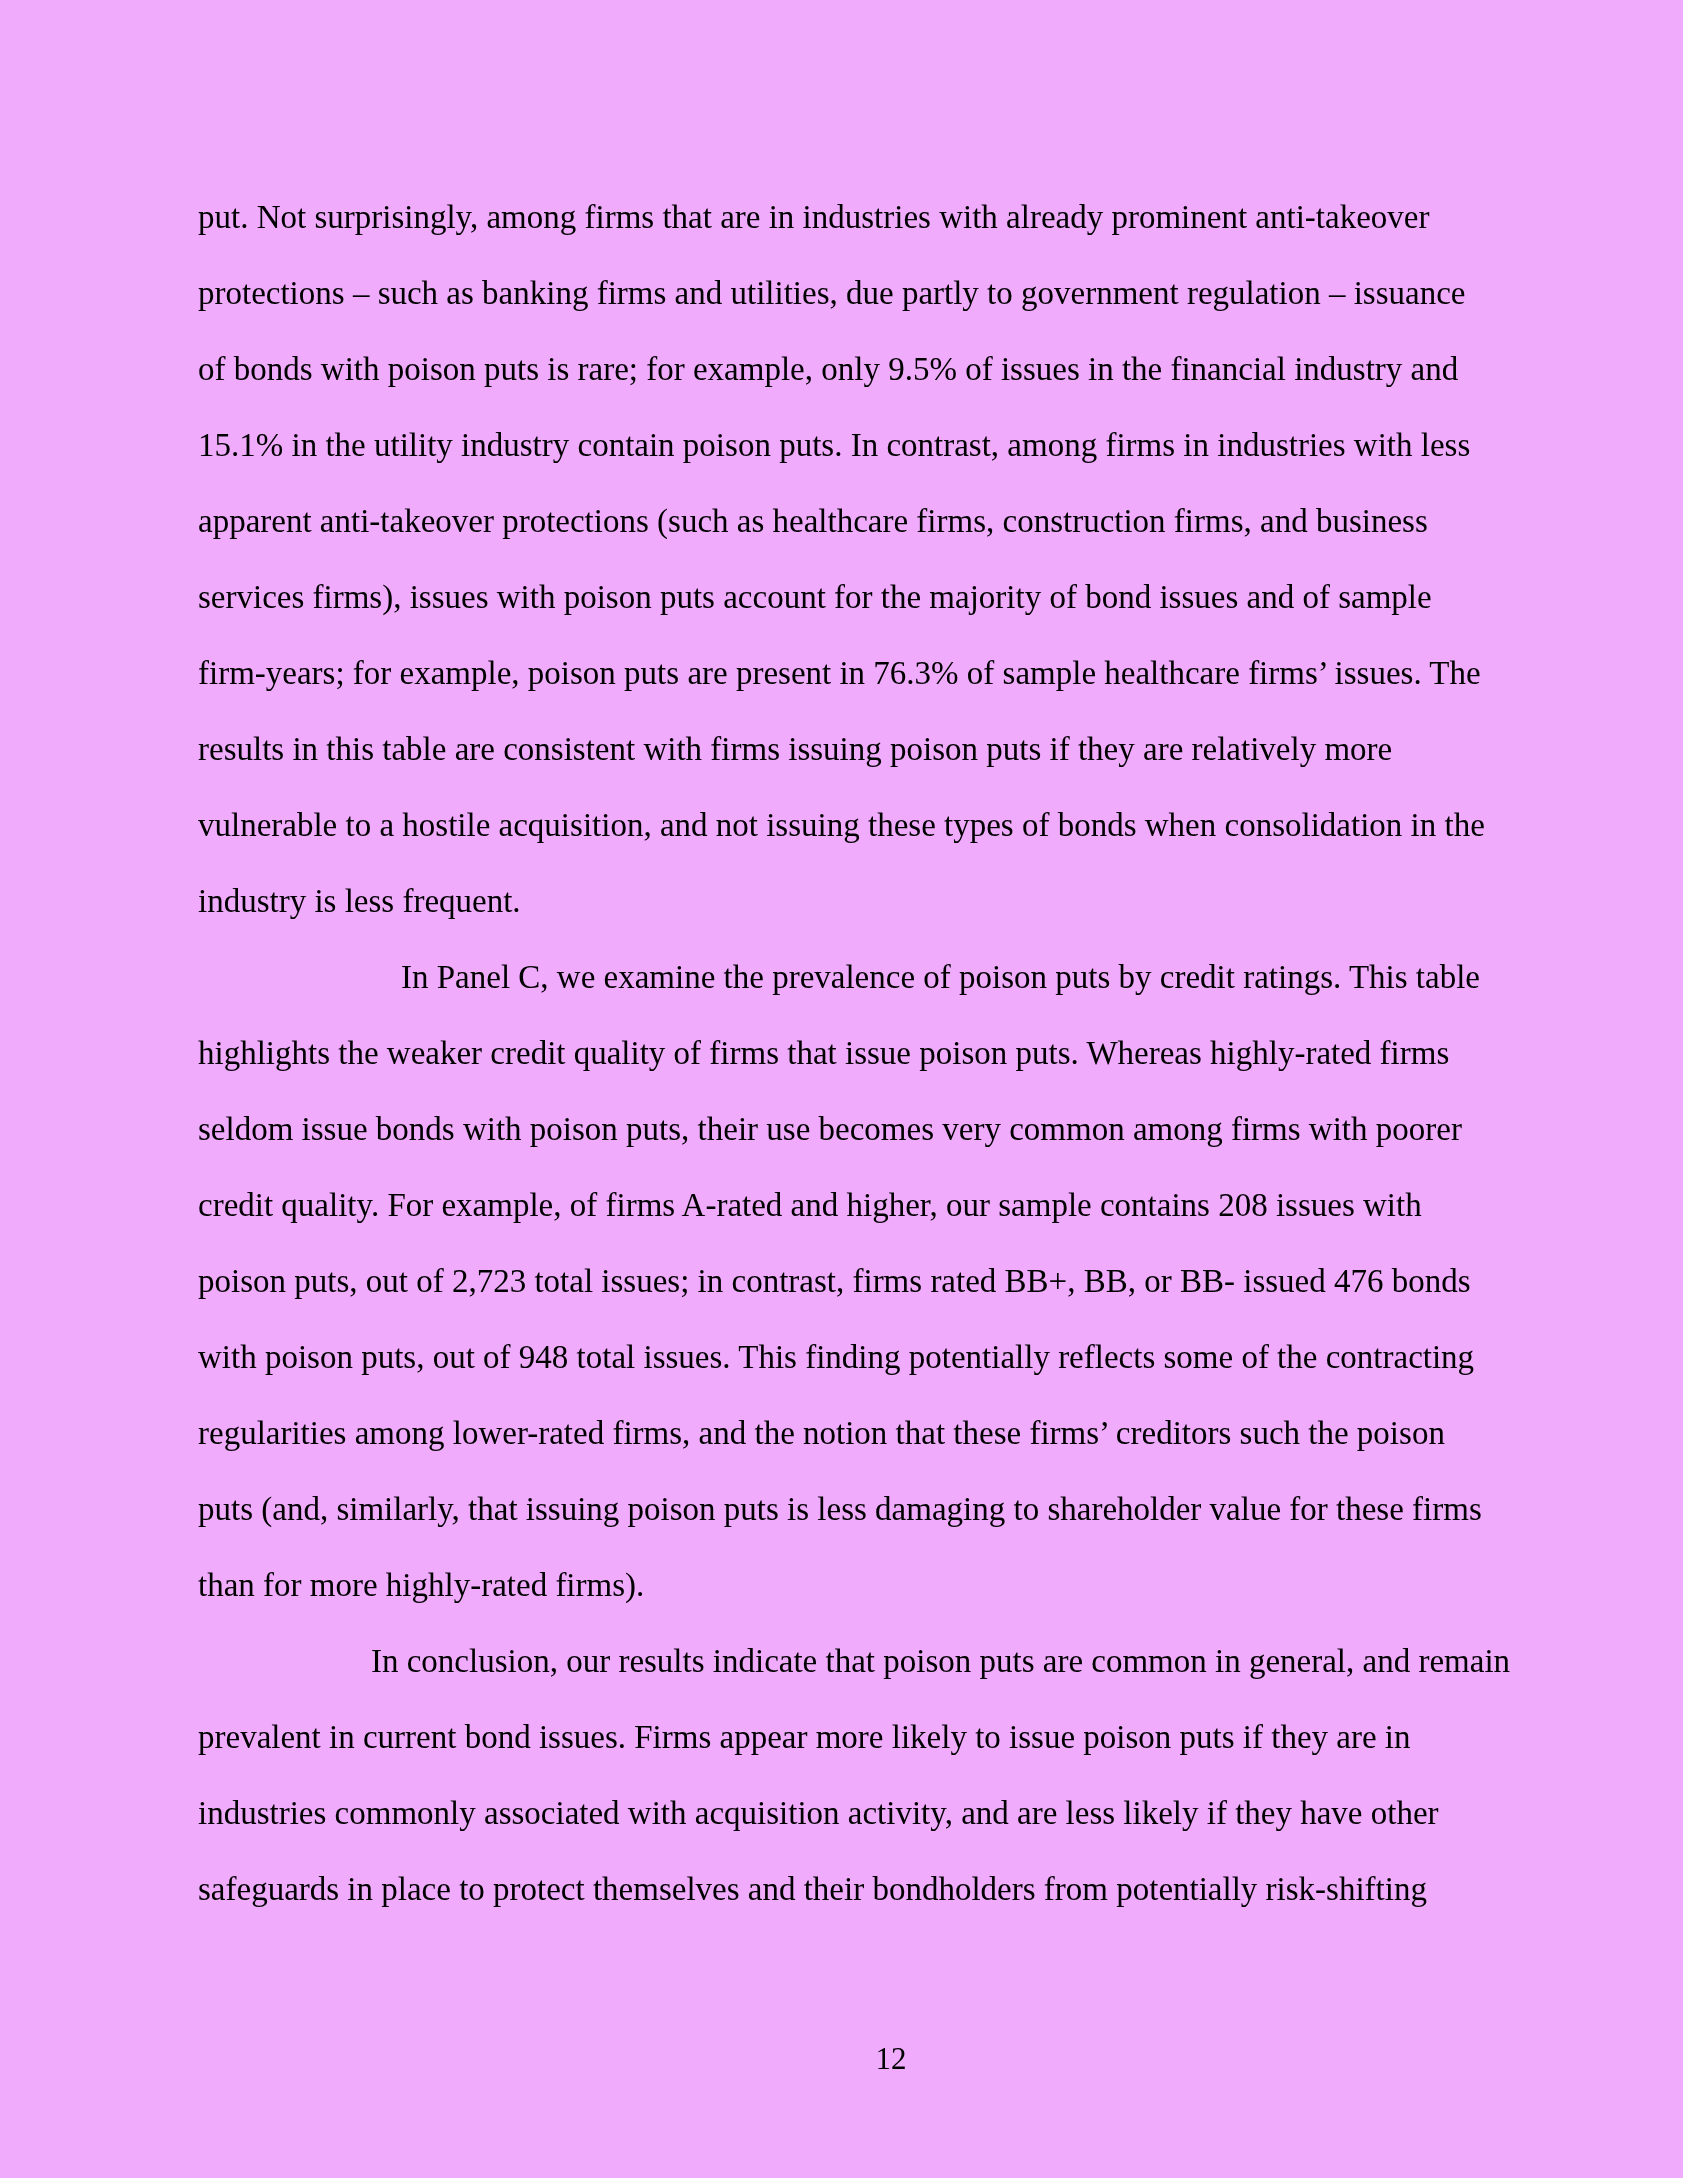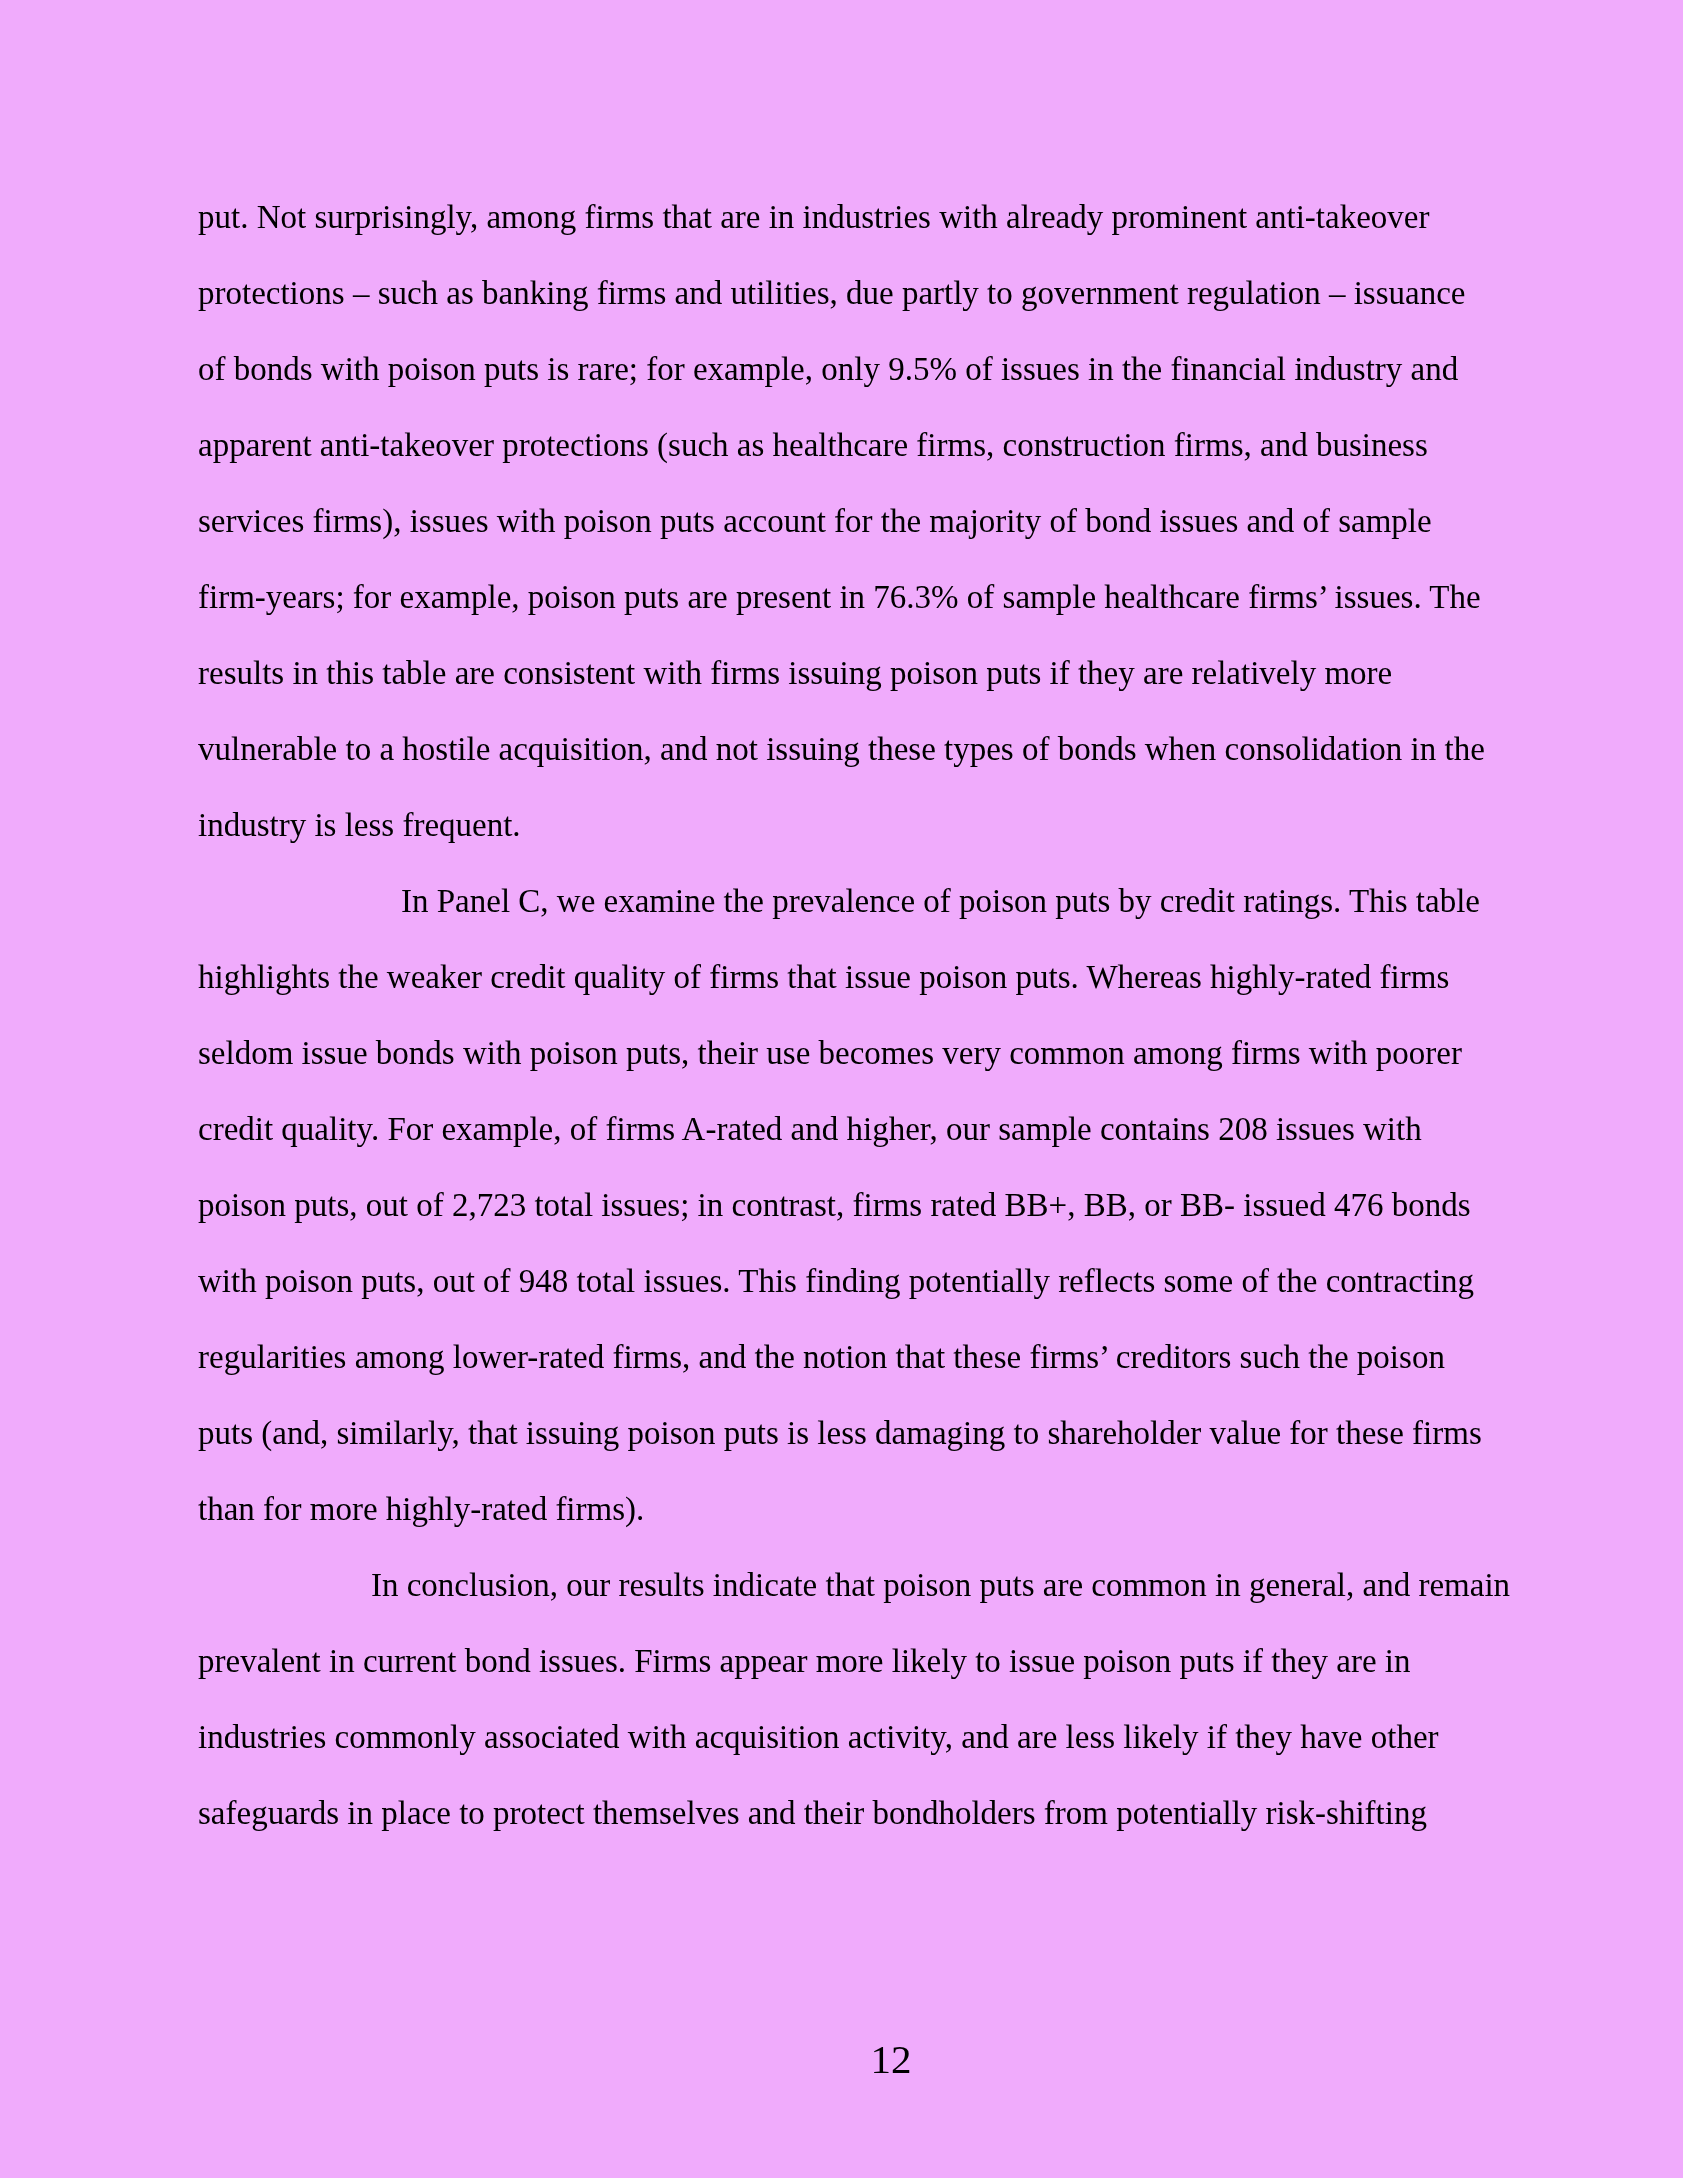--- a/index.html
+++ b/index.html
@@ -37,32 +37,33 @@
   }
   .line.indent {
     padding-left: 99px;
     text-align: center;
   }
   .page-number {
     position: absolute;
     top: 2039px;
     left: 891px;
     transform: translateX(-50%);
-    font-size: 41px;
+    font-size: 31px;
     line-height: 40px;
   }
 </style>
 </head>
 <body>
 
 <div class="page">
   <div class="text-block" id="text-block">
       <div class="line">put. Not surprisingly, among firms that are in industries with already prominent anti-takeover</div>
       <div class="line">protections – such as banking firms and utilities, due partly to government regulation – issuance</div>
       <div class="line">of bonds with poison puts is rare; for example, only 9.5% of issues in the financial industry and</div>
+      <div class="line">15.1% in the utility industry contain poison puts. In contrast, among firms in industries with less</div>
       <div class="line">apparent anti-takeover protections (such as healthcare firms, construction firms, and business</div>
       <div class="line">services firms), issues with poison puts account for the majority of bond issues and of sample</div>
       <div class="line">firm-years; for example, poison puts are present in 76.3% of sample healthcare firms’ issues. The</div>
       <div class="line">results in this table are consistent with firms issuing poison puts if they are relatively more</div>
       <div class="line">vulnerable to a hostile acquisition, and not issuing these types of bonds when consolidation in the</div>
       <div class="line">industry is less frequent.</div>
       <div class="line indent">In Panel C, we examine the prevalence of poison puts by credit ratings. This table</div>
       <div class="line">highlights the weaker credit quality of firms that issue poison puts. Whereas highly-rated firms</div>
       <div class="line">seldom issue bonds with poison puts, their use becomes very common among firms with poorer</div>
       <div class="line">credit quality. For example, of firms A-rated and higher, our sample contains 208 issues with</div>

